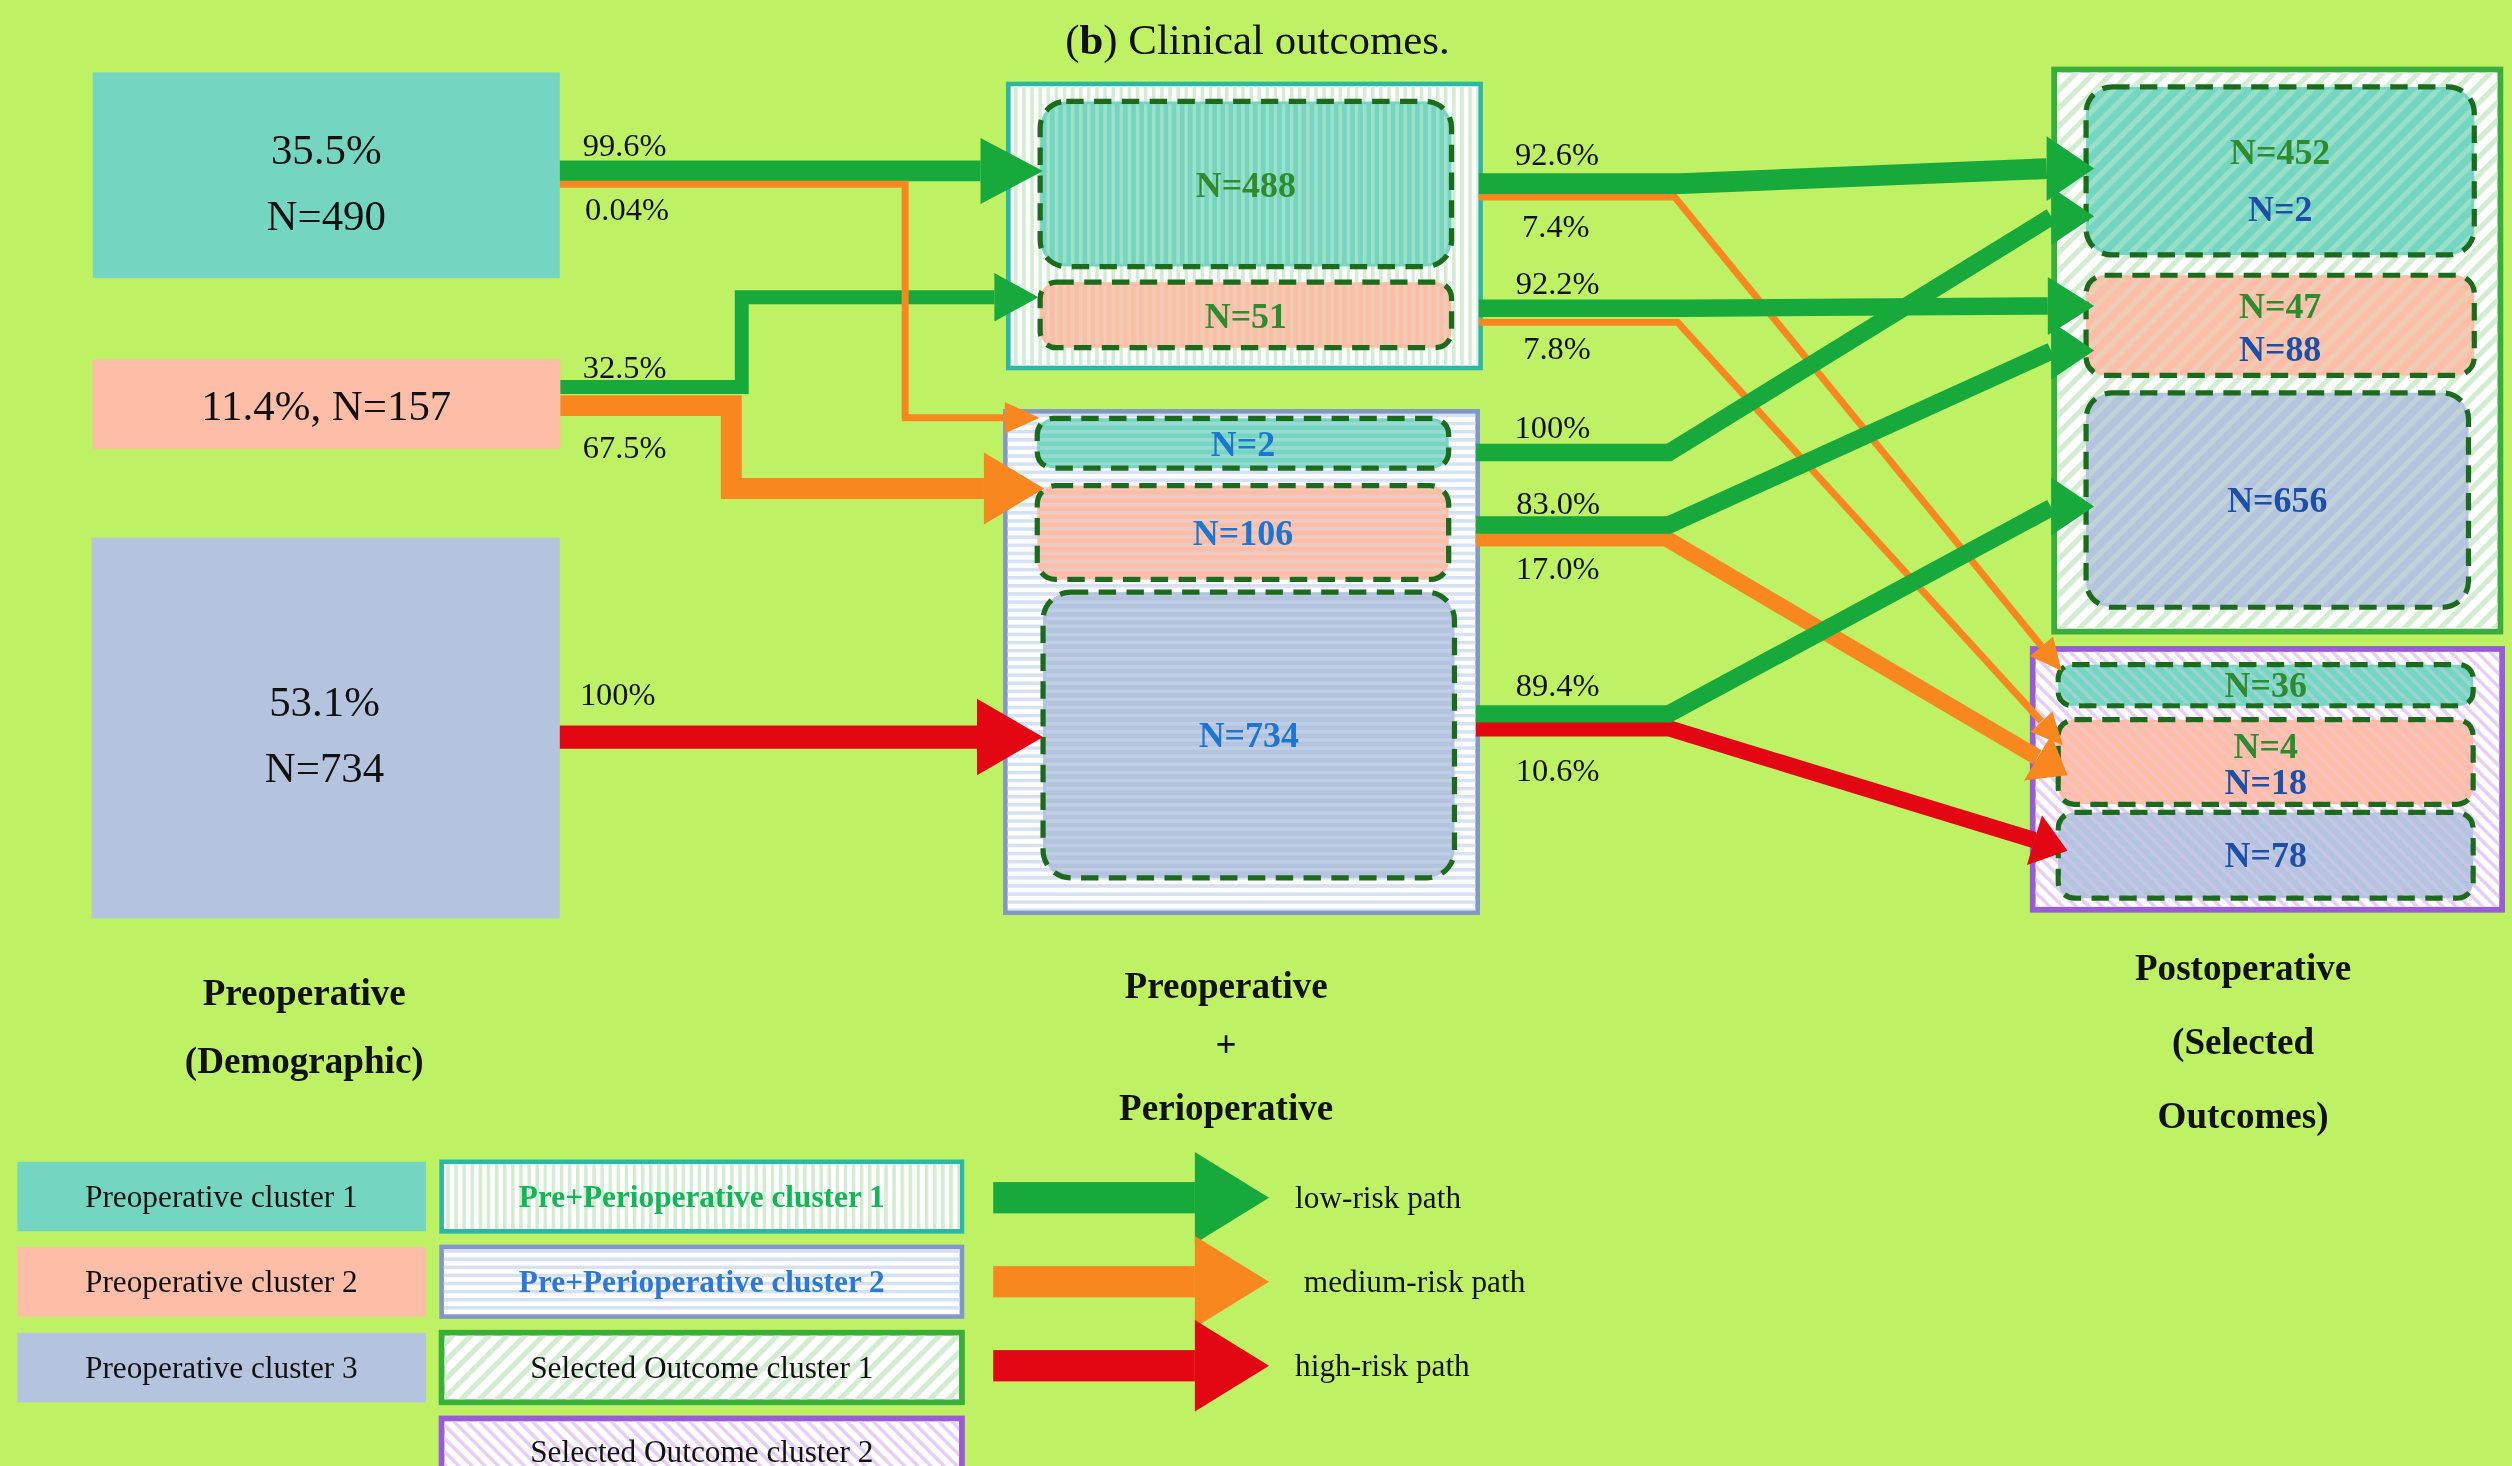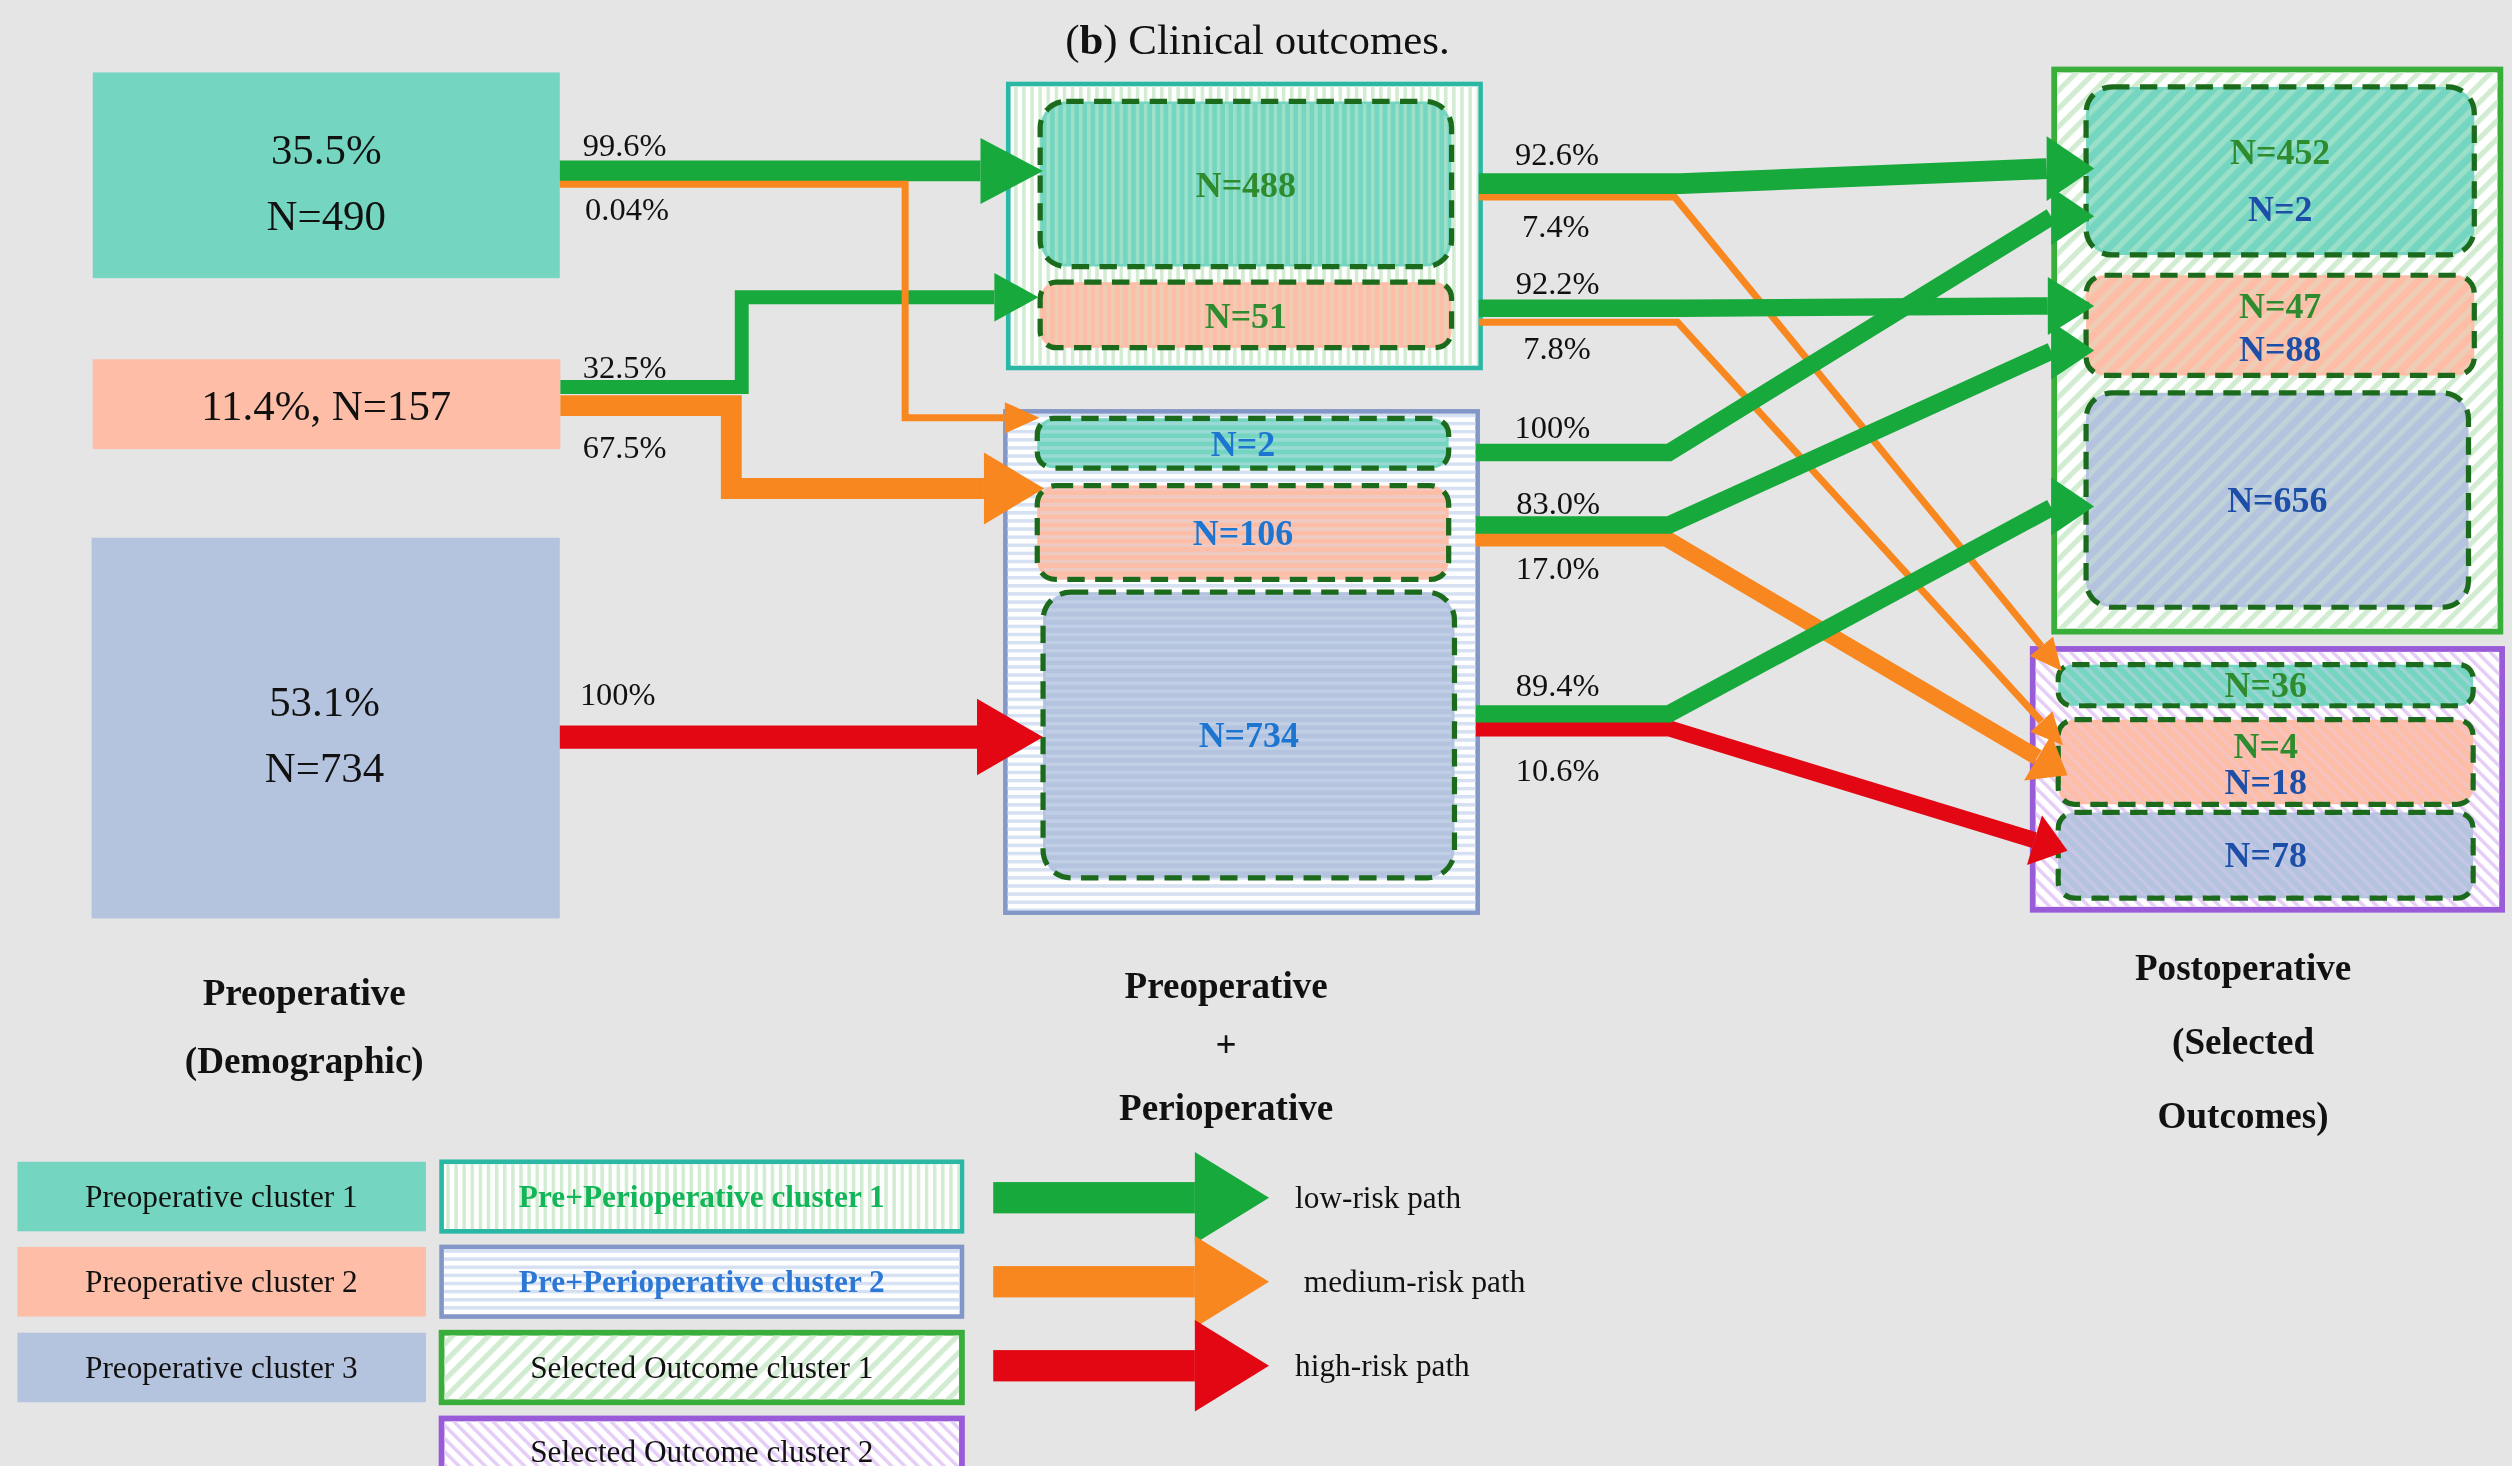--- a/index.html
+++ b/index.html
@@ -1,16 +1,16 @@
 <!DOCTYPE html>
 <html style="font-size:9.3px"><head>
 <meta charset="utf-8">
 <style>
   html,body{margin:0;padding:0;background:#ffffff;}
-  #stage{width:2512px;height:1466px;position:relative;background:#e5e5e5;}
+  #stage{width:2512px;height:1466px;position:relative;background:#bef264;}
   svg{display:block;}
   text{font-family:"Liberation Serif","DejaVu Serif",serif;fill:#111111;}
   .pct{font-size:56px;}
   .bigtxt{font-size:74px;}
   .ntxt{font-size:62px;font-weight:bold;}
   .coltxt{font-size:64px;font-weight:bold;}
   .legtxt{font-size:54px;}
   .title-txt{font-size:74px;}
   .tg{fill:#2e8b2e;}
   .tbb{fill:#1b75d1;}

